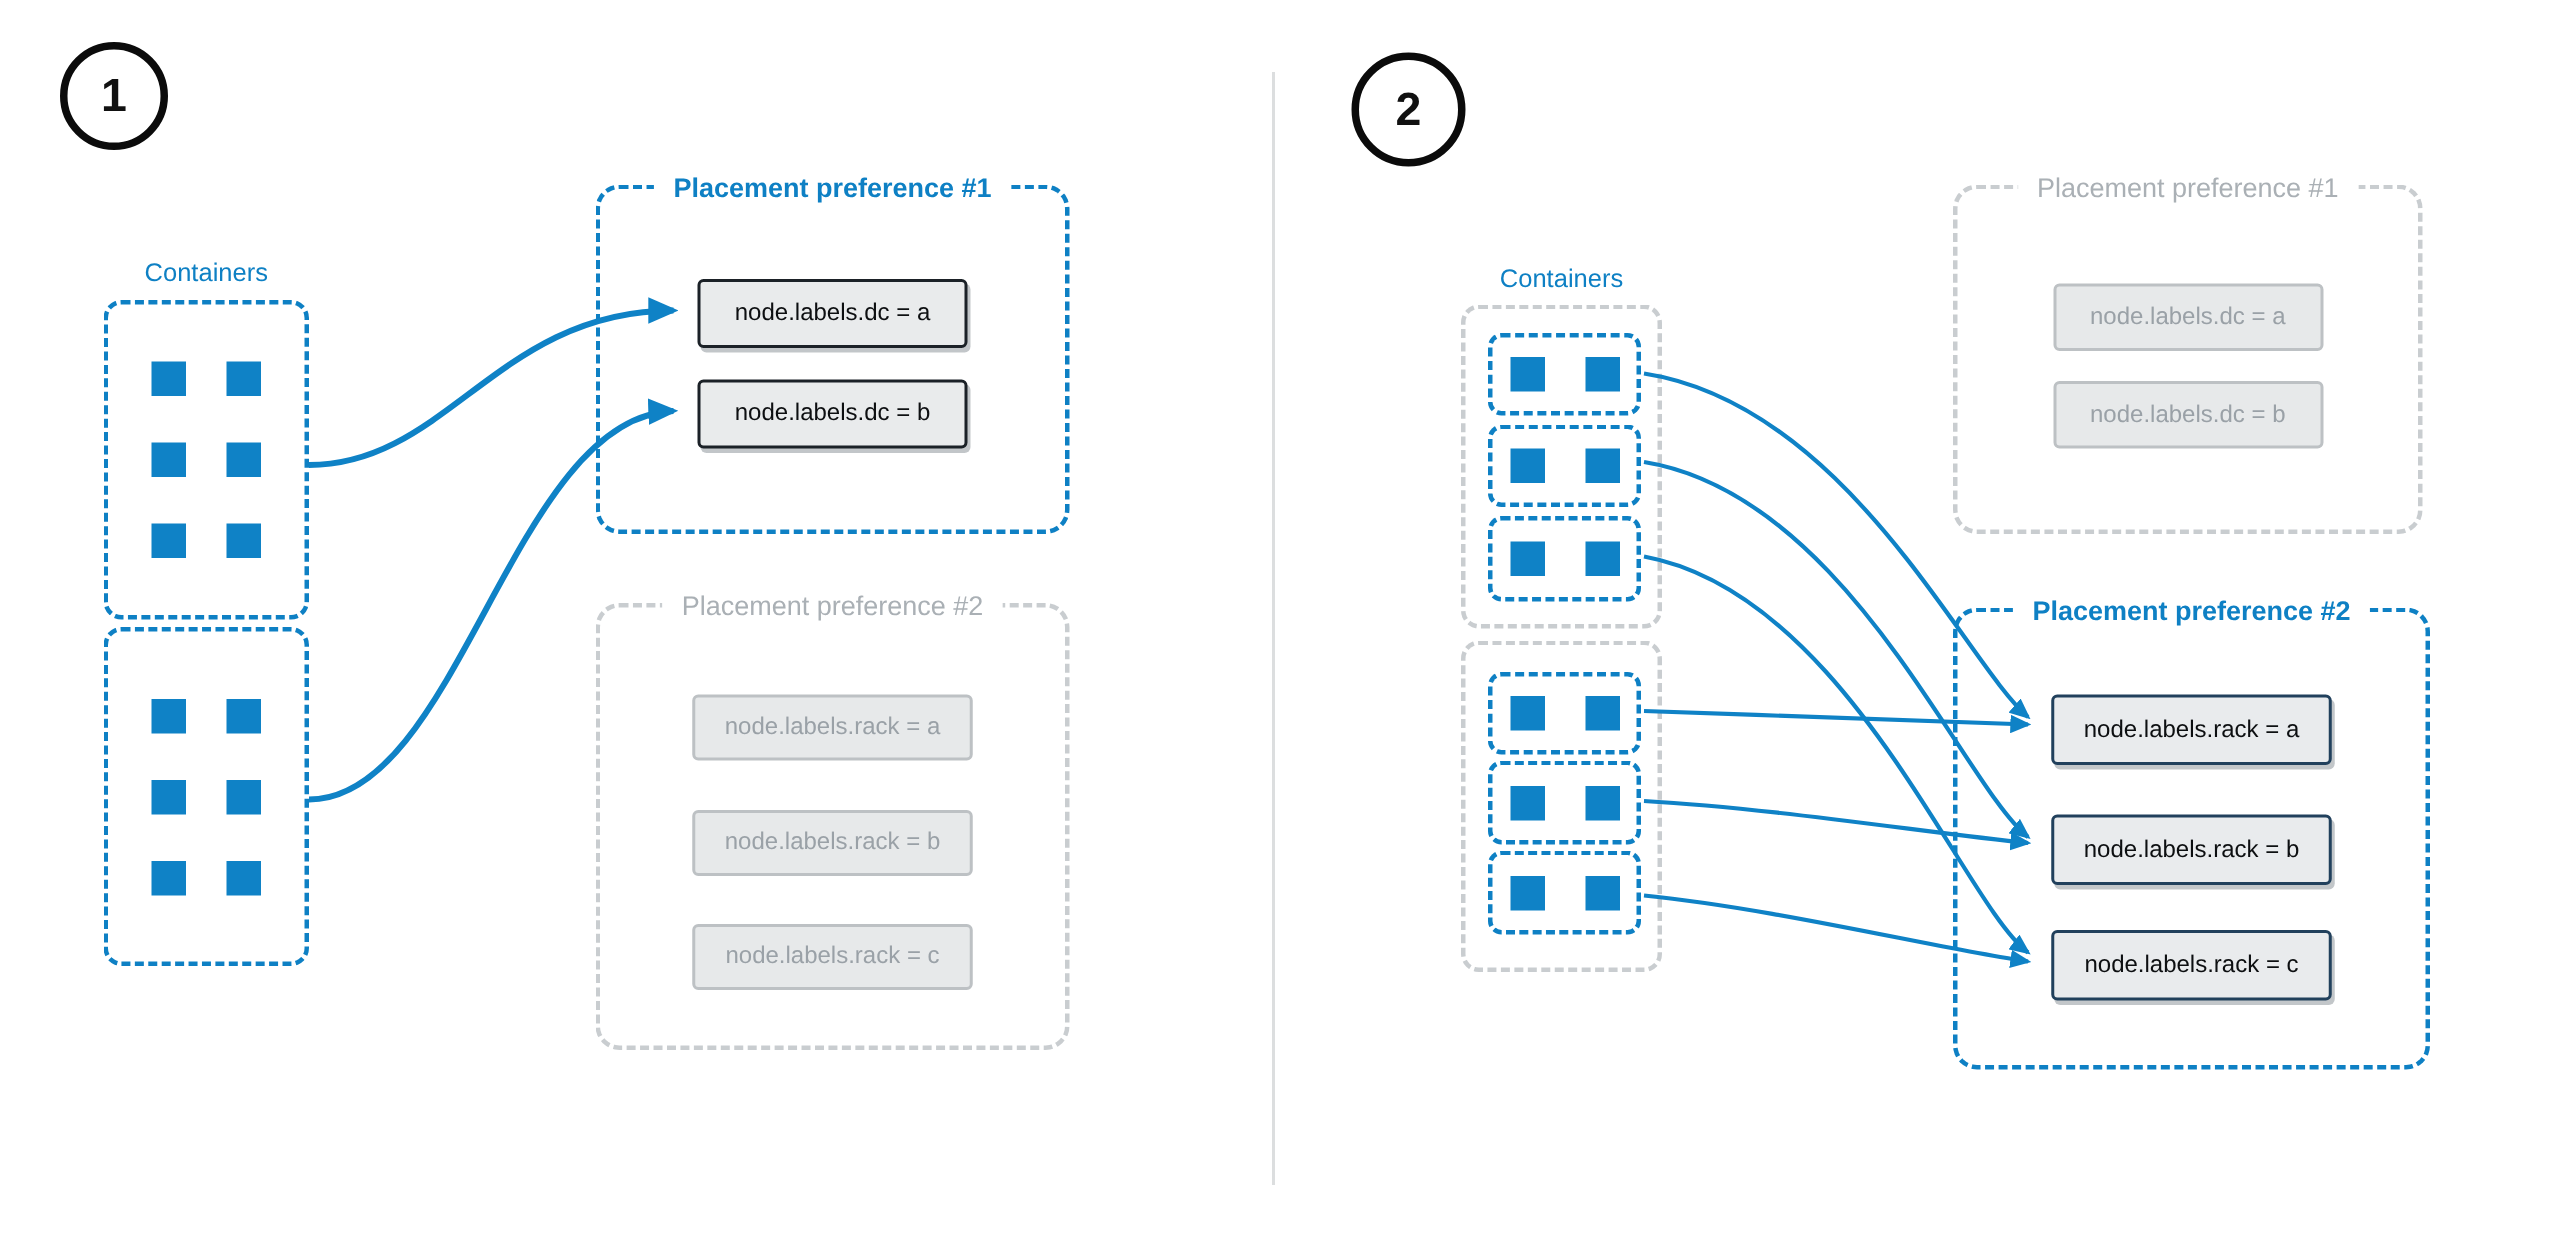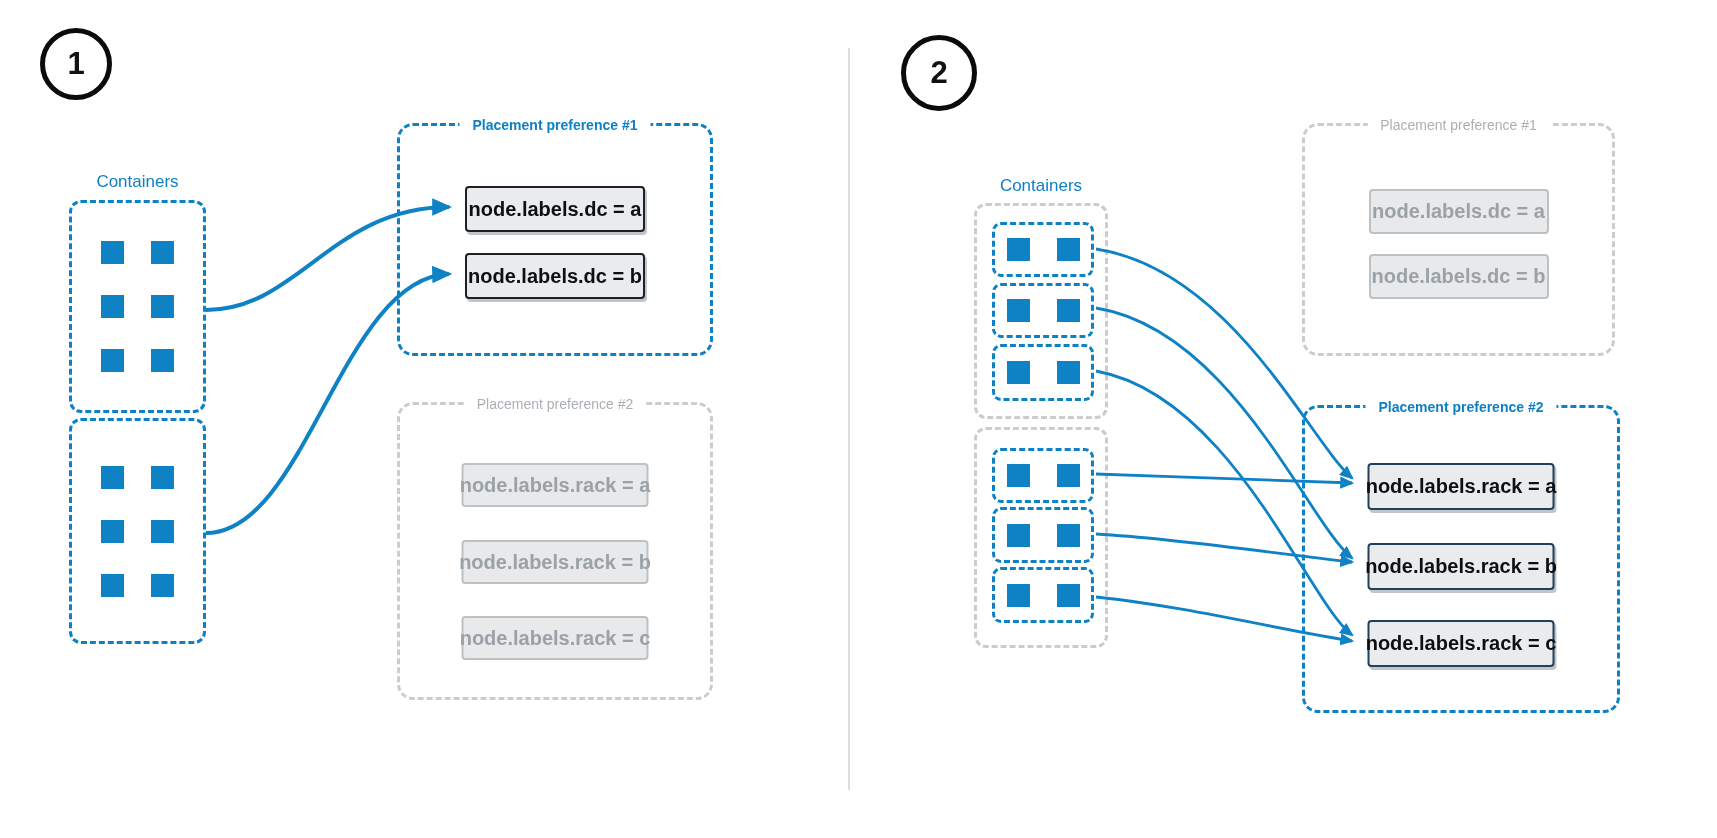--- a/index.html
+++ b/index.html
@@ -20,27 +20,27 @@
               align-content:center;justify-content:center;}
 
   .sq-grid{display:grid;grid-template-columns:23px 23px;gap:31px 27px;
            justify-content:center;align-content:center;height:100%;}
   .sq{width:23px;height:23px;background:#0f82c6;display:block;}
 
   .pref{border:3px dashed;border-radius:16px;}
   .pref.blue{border-color:#0e80c4;}
   .pref.gray{border-color:#c9cdd0;}
   .pref-title{position:absolute;top:-14px;left:50%;transform:translateX(-50%);
-              background:#ffffff;padding:0 13px;font-size:14px;white-space:nowrap;line-height:26px;}
+              background:#ffffff;padding:0 13px;font-size:18px;white-space:nowrap;line-height:26px;}
   .pref.blue > .pref-title{color:#0e80c4;font-weight:700;}
   .pref.gray > .pref-title{color:#aab0b5;font-weight:400;}
 
   .label-box{position:absolute;left:50%;transform:translateX(-50%);box-sizing:border-box;
              display:flex;align-items:center;justify-content:center;
-             font-size:20px;font-weight:700;border-radius:4px;white-space:nowrap;}
+             font-size:16px;font-weight:400;border-radius:4px;white-space:nowrap;}
   .label-box.dark1{background:#e9ebec;border:2.5px solid #1b2127;color:#0d0f11;
                    box-shadow:2px 3px 0 rgba(120,128,136,.45);}
   .label-box.dark2{background:#e9ebed;border:2.5px solid #21405c;color:#0d0f11;
                    box-shadow:2px 3px 0 rgba(120,128,136,.45);}
   .label-box.grayed{background:#e7e9ea;border:2px solid #bdc1c4;color:#9aa1a7;}
 
   .divider{background:#dcdedf;}
 
   svg.arrows{position:absolute;left:0;top:0;z-index:6;pointer-events:none;}
 </style>

